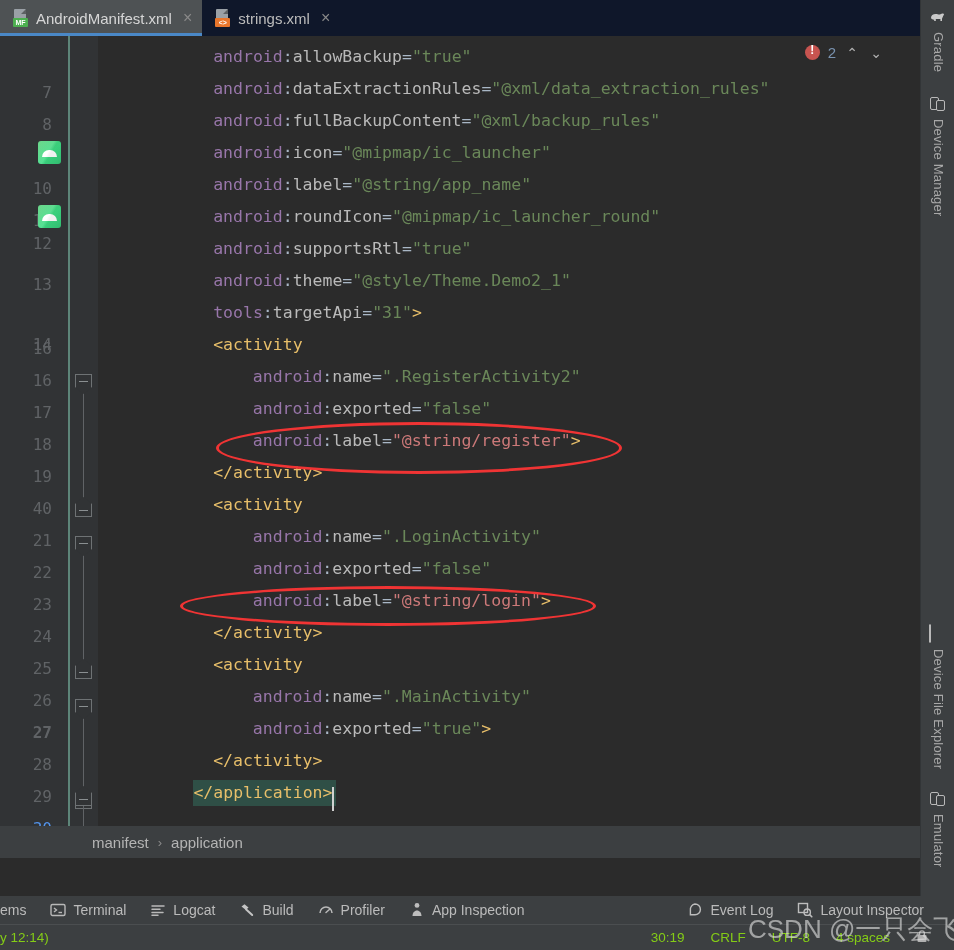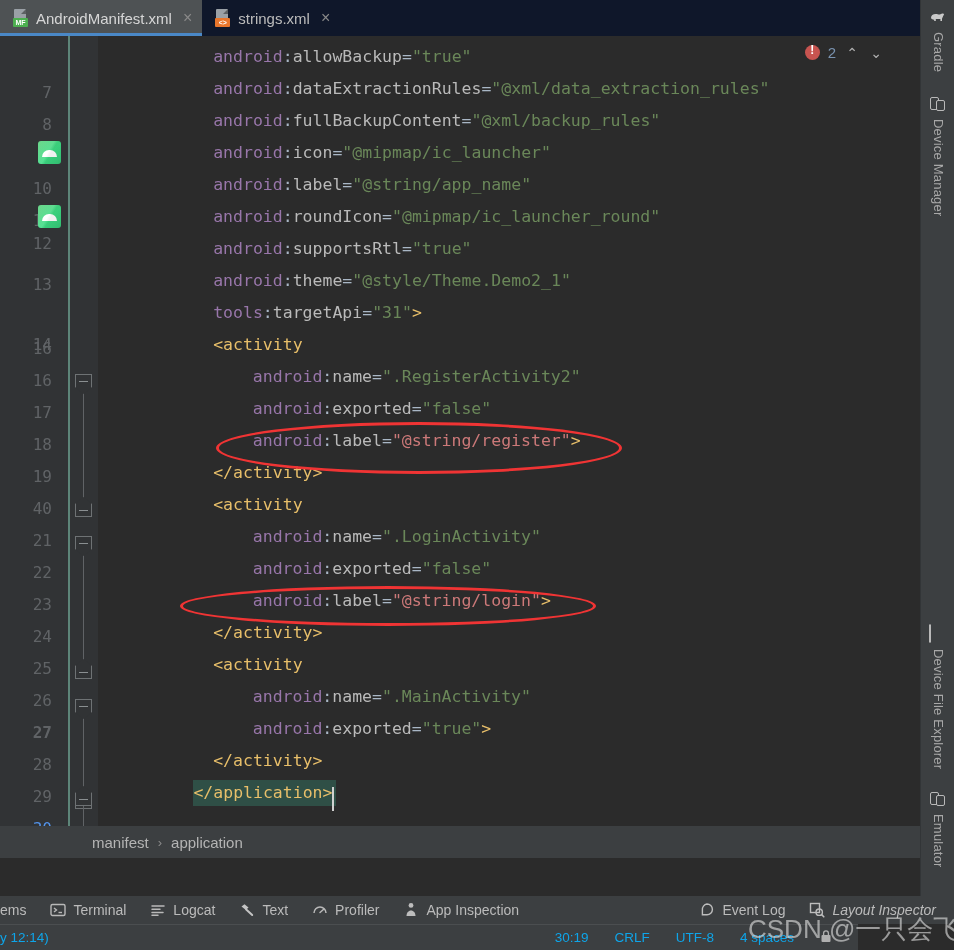--- a/index.html
+++ b/index.html
@@ -197,23 +197,23 @@
   .toolbar {
     position: absolute; left: 0; top: 896px; width: 954px; height: 28px;
     background: #3c3f41; display: flex; align-items: center;
     font-size: 14px; color: #bbbbbb;
   }
   .tbitem { display: flex; align-items: center; gap: 7px; padding: 0 12px; }
   .tbicon { width: 16px; height: 16px; display: inline-block; position: relative; }
 
   
   .statusbar {
-    position: absolute; left: 0; top: 924px; width: 858px; height: 26px;
+    position: absolute; left: 0; top: 924px; width: 954px; height: 26px;
     background: #3c3f41; display: flex; align-items: center;
-    font-size: 13.5px; color: #0ea5e9;
+    font-size: 13.5px; color: #84cc16;
     border-top: 1px solid #4b4e50;
   }
   .st-left { padding-left: 0; }
   .st-right {
     position: absolute; right: 26px; display: flex; align-items: center; gap: 26px;
   }
 
   
   .rightbar {
     position: absolute; right: 0; top: 0; width: 34px; height: 896px;
@@ -411,21 +411,21 @@
       </span>
       <span>Logcat</span>
     </div>
     <div class="tbitem">
       <span class="tbicon">
         <svg width="16" height="16" viewBox="0 0 16 16">
             <path d="M2.5 4.5l3-2.3 4 3.3-2.6 2.6z" fill="#c4c4c4"></path>
             <path d="M7.2 7.6l6 5.4" stroke="#c4c4c4" stroke-width="2" stroke-linecap="round"></path>
           </svg>
       </span>
-      <span>Text</span>
+      <span>Build</span>
     </div>
     <div class="tbitem">
       <span class="tbicon">
         <svg width="16" height="16" viewBox="0 0 16 16">
             <path d="M2 11a6 6 0 1 1 12 0" fill="none" stroke="#b9b9b9" stroke-width="1.5"></path>
             <path d="M8 10.5l3.4-3" stroke="#b9b9b9" stroke-width="1.5" stroke-linecap="round"></path>
           </svg>
       </span>
       <span>Profiler</span>
     </div>
@@ -440,21 +440,21 @@
     </div>
     <div style="flex:1"></div>
     <div class="tbitem">
       <span class="tbicon">
         <svg width="16" height="16" viewBox="0 0 16 16">
             <path d="M8 2a5.4 5.4 0 0 1 0 10.8H3.4V8A5.4 5.4 0 0 1 8 2z" fill="none" stroke="#bdbdbd" stroke-width="1.4"></path>
           </svg>
       </span>
       <span>Event Log</span>
     </div>
-    <div class="tbitem" style="padding-right:18px;font-style:italic;">
+    <div class="tbitem" style="padding-right:30px;">
       <span class="tbicon">
         <svg width="16" height="16" viewBox="0 0 16 16">
             <rect x="1.5" y="1.5" width="9" height="9" fill="none" stroke="#bdbdbd" stroke-width="1.4"></rect>
             <circle cx="10.2" cy="10.2" r="3.2" fill="none" stroke="#bdbdbd" stroke-width="1.4"></circle>
             <path d="M12.6 12.6l2.2 2.2" stroke="#bdbdbd" stroke-width="1.6" stroke-linecap="round"></path>
           </svg>
       </span>
       <span>Layout Inspector</span>
     </div>
   </div>

